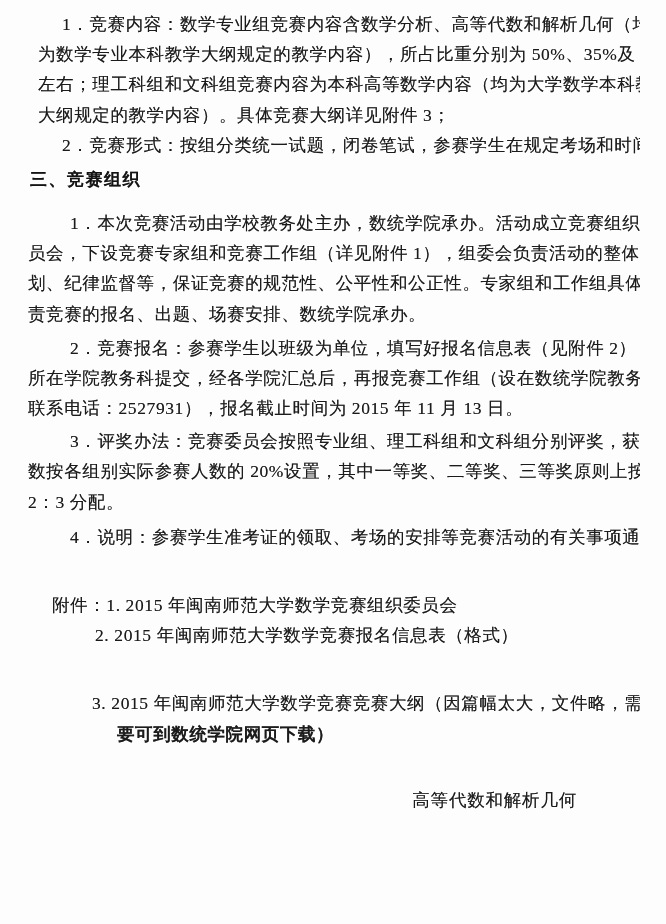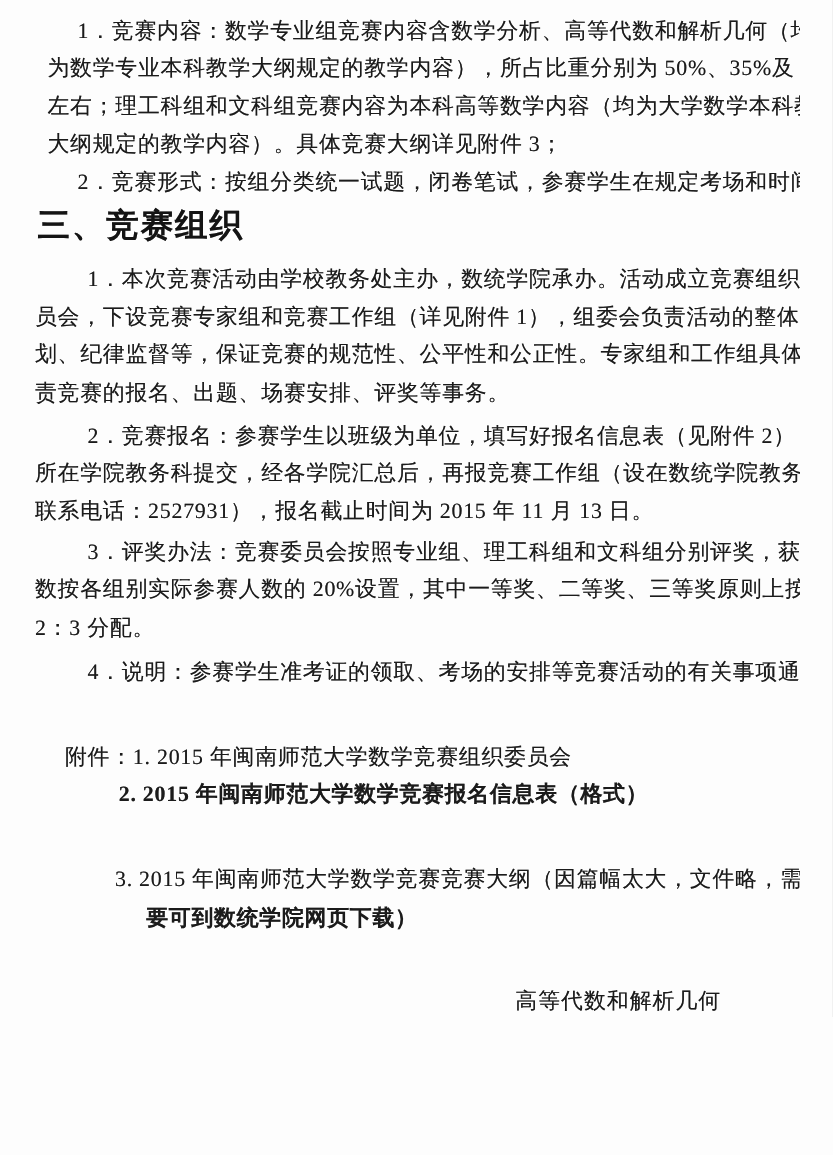--- a/index.html
+++ b/index.html
@@ -26,28 +26,28 @@
   .j{ text-align:justify; text-align-last:justify; }
   .sec2{ padding-left:10px; }
   .sec2 .first{ padding-left:24px; }
   .sec3 .first{ padding-left:42px; }
   .gap3{ margin-top:3px; }
   .gap4{ margin-top:4px; }
   .gap5{ margin-top:5px; }
   .heading{
     font-family:"Liberation Sans","DejaVu Sans",sans-serif;
     font-weight:700;
-    font-size:26px;
+    font-size:17px;
     line-height:26px;
     margin:7px 0 15px 2px;
     letter-spacing:1.5px;
     color:#141414;
   }
   .attach{ margin-top:38px; padding-left:24px; }
-  .attach .ind2{ padding-left:43px;font-weight:bold; }
+  .attach .ind2{ padding-left:43px; }
   .attach .ind3{ padding-left:40px;margin-top:38px; }
   .attach .ind4{ padding-left:65px;font-weight:bold; }
   .sig{ margin-top:36px; text-align:right; padding-right:63px; letter-spacing:0.8px; line-height:30.2px; height:30.2px; }
   .sigdate{ text-align:right; padding-right:70px; letter-spacing:0.8px; line-height:30.2px; height:30.2px; }
 </style>
 </head>
 <body>
 
 <div class="page" style="background: rgb(253, 253, 253); color: rgb(27, 27, 27);">
 
@@ -63,21 +63,21 @@
     </div>
   </div>
 
   <div class="heading">三、竞赛组织</div>
 
   <div class="sec3">
     <div class="para">
       <div class="ln first j">1．本次竞赛活动由学校教务处主办，数统学院承办。活动成立竞赛组织委</div>
       <div class="ln j">员会，下设竞赛专家组和竞赛工作组（详见附件 1），组委会负责活动的整体策</div>
       <div class="ln j">划、纪律监督等，保证竞赛的规范性、公平性和公正性。专家组和工作组具体负</div>
-      <div class="ln">责竞赛的报名、出题、场赛安排、评奖等事务。</div>
+      <div class="ln">责竞赛的报名、出题、场赛安排、数统学院承办。</div>
     </div>
     <div class="para gap4">
       <div class="ln first j">2．竞赛报名：参赛学生以班级为单位，填写好报名信息表（见附件 2），向</div>
       <div class="ln j">所在学院教务科提交，经各学院汇总后，再报竞赛工作组（设在数统学院教务科，</div>
       <div class="ln">联系电话：2527931），报名截止时间为 2015 年 11 月 13 日。</div>
     </div>
     <div class="para gap3">
       <div class="ln first j">3．评奖办法：竞赛委员会按照专业组、理工科组和文科组分别评奖，获奖人</div>
       <div class="ln j">数按各组别实际参赛人数的 20%设置，其中一等奖、二等奖、三等奖原则上按 1：</div>
       <div class="ln">2：3 分配。</div>

